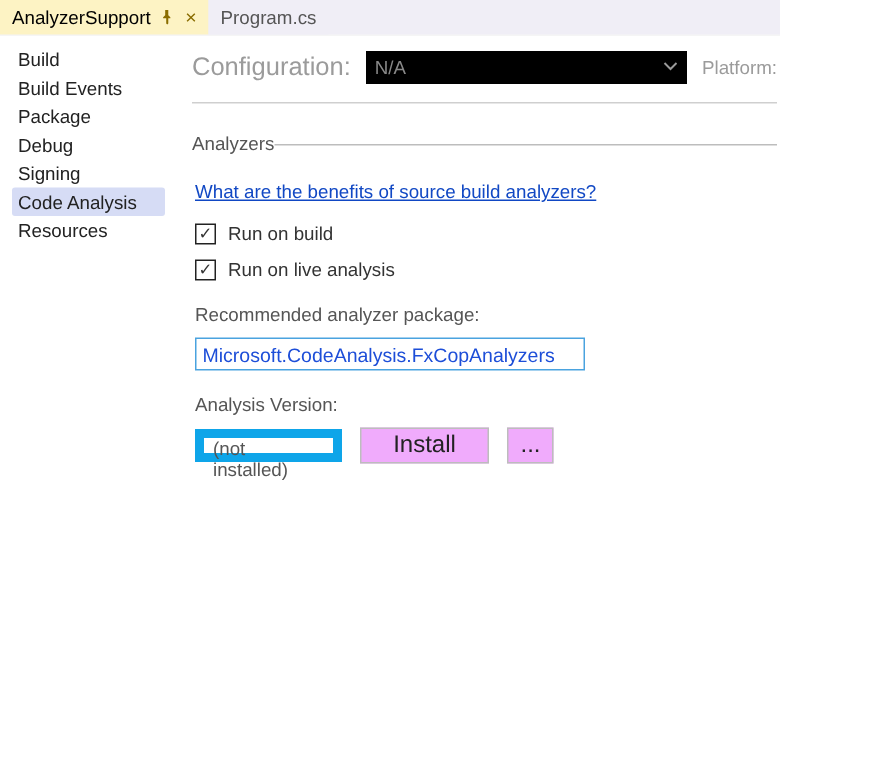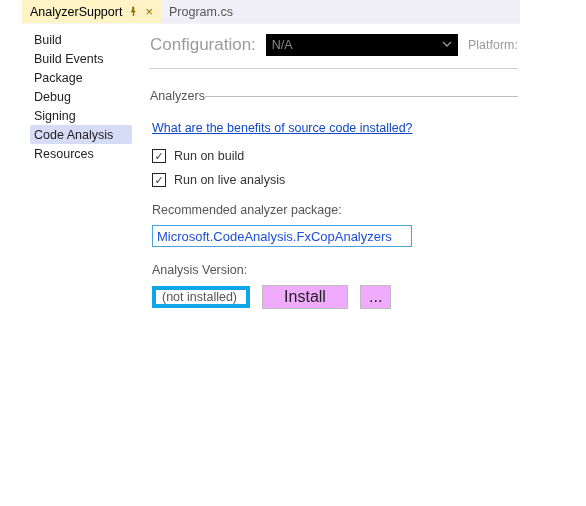--- a/index.html
+++ b/index.html
@@ -5,21 +5,21 @@
   * { box-sizing: border-box; }
   html, body {
     margin: 0; padding: 0;
     font-family: "Segoe UI", Tahoma, sans-serif;
     font-size: 12.5px;
     color: #1a1a1a;
     background: #fff;
     width: 586px; height: 506px;
     overflow: hidden;
   }
-  .root { width: 520px; height: 506px; display: flex; flex-direction: column; padding-left: 22px; }
+  .root { width: 520px; height: 506px; display: flex; flex-direction: column; }
 
   
   .tabstrip {
     height: 24px;
     background: #f0eef6;
     display: flex;
     align-items: stretch;
     border-bottom: 1px solid #f5f5f5;
   }
   .tab {
@@ -128,21 +128,21 @@
     display:flex; align-items:center;
     margin-left: 2px;
   }
 
   .install-row {
     display: flex; align-items: center; gap: 12px;
     margin: 8px 0 0 2px;
   }
   .readonly-box {
     width: 98px; height: 22px;
-    border: 4px solid #0ea5e9;
+    border: 6px solid #0ea5e9;
     background: #fff;
     color: #555;
     display:flex; align-items:flex-start;
     padding: 0 6px;
   }
   .btn {
     height: 24px;
     min-width: 86px;
     background: #f0abfc;
     border: 1px solid #bdbdbd;
@@ -200,21 +200,21 @@
         </div>
         <span class="config-plat">Platform:</span>
       </div>
       <div class="hr1"></div>
 
       <div class="section-head">
         <span>Analyzers</span>
         <span class="rule"></span>
       </div>
 
-      <a class="link">What are the benefits of source code installed?</a>
+      <a class="link">What are the benefits of source build analyzers?</a>
 
       <div class="checkbox-row">
         <span class="cb">✓</span>
         <span>Run on build</span>
       </div>
       <div class="checkbox-row">
         <span class="cb">✓</span>
         <span>Run on live analysis</span>
       </div>
 

